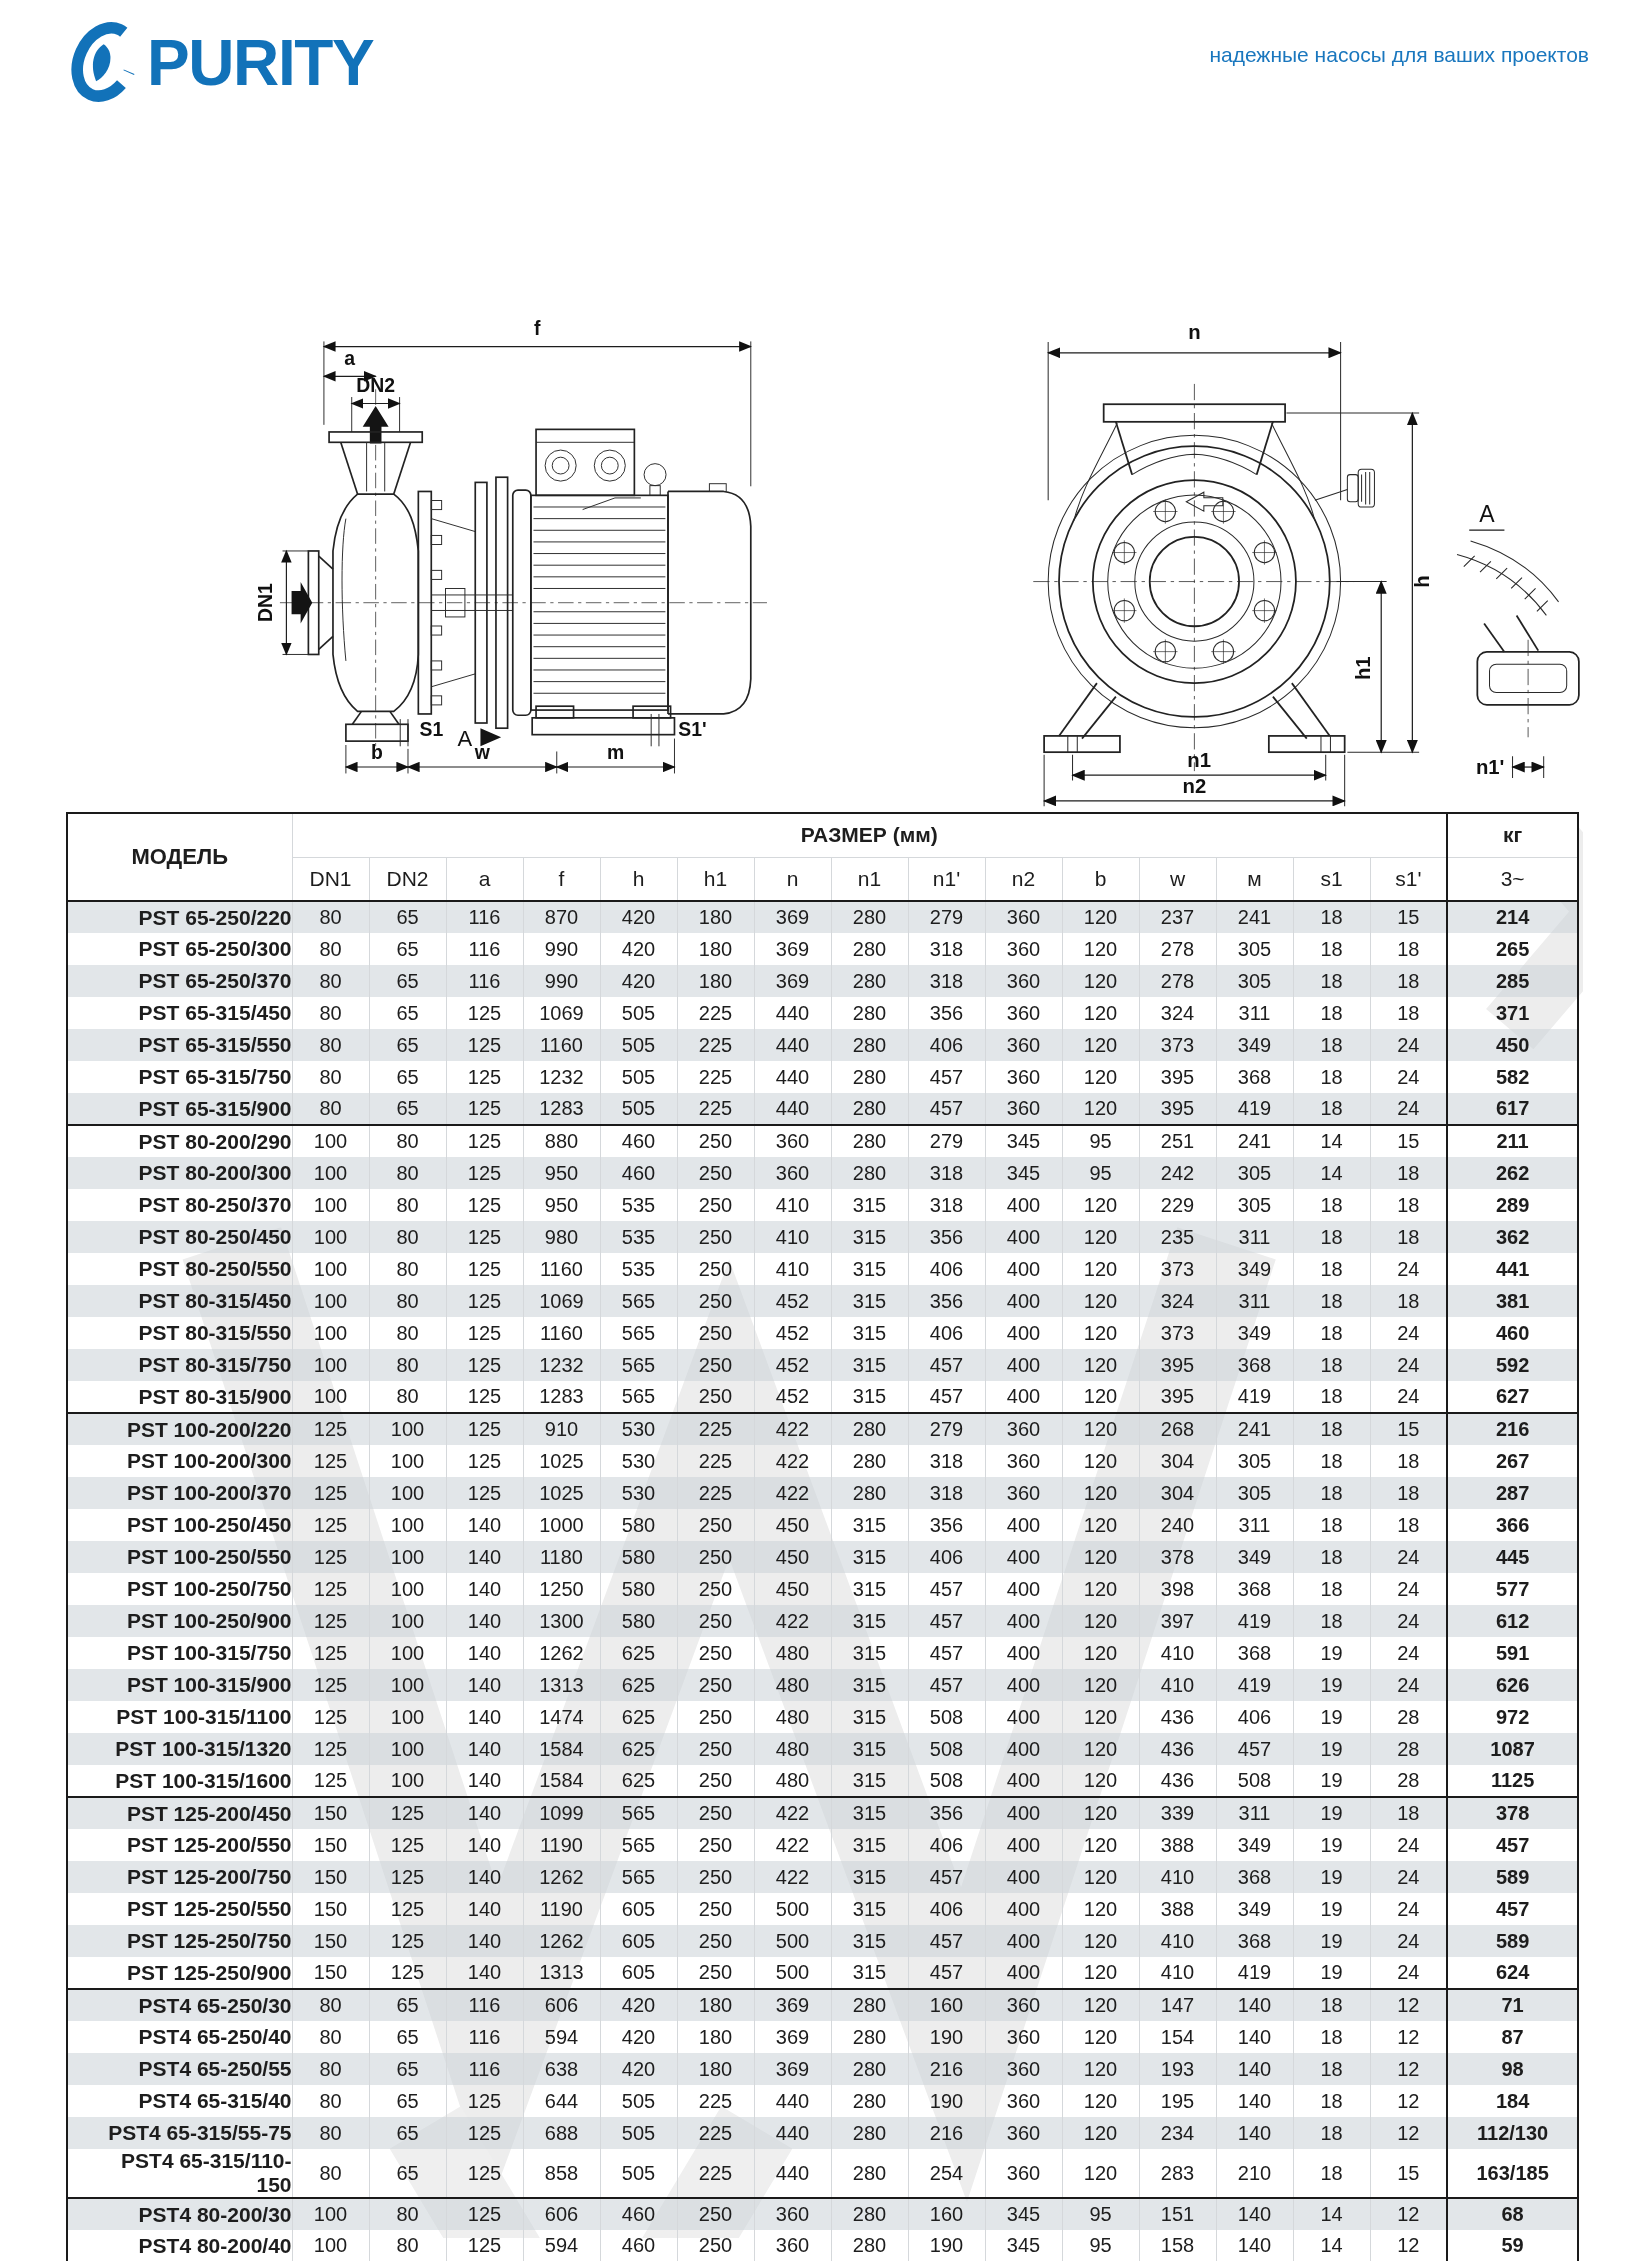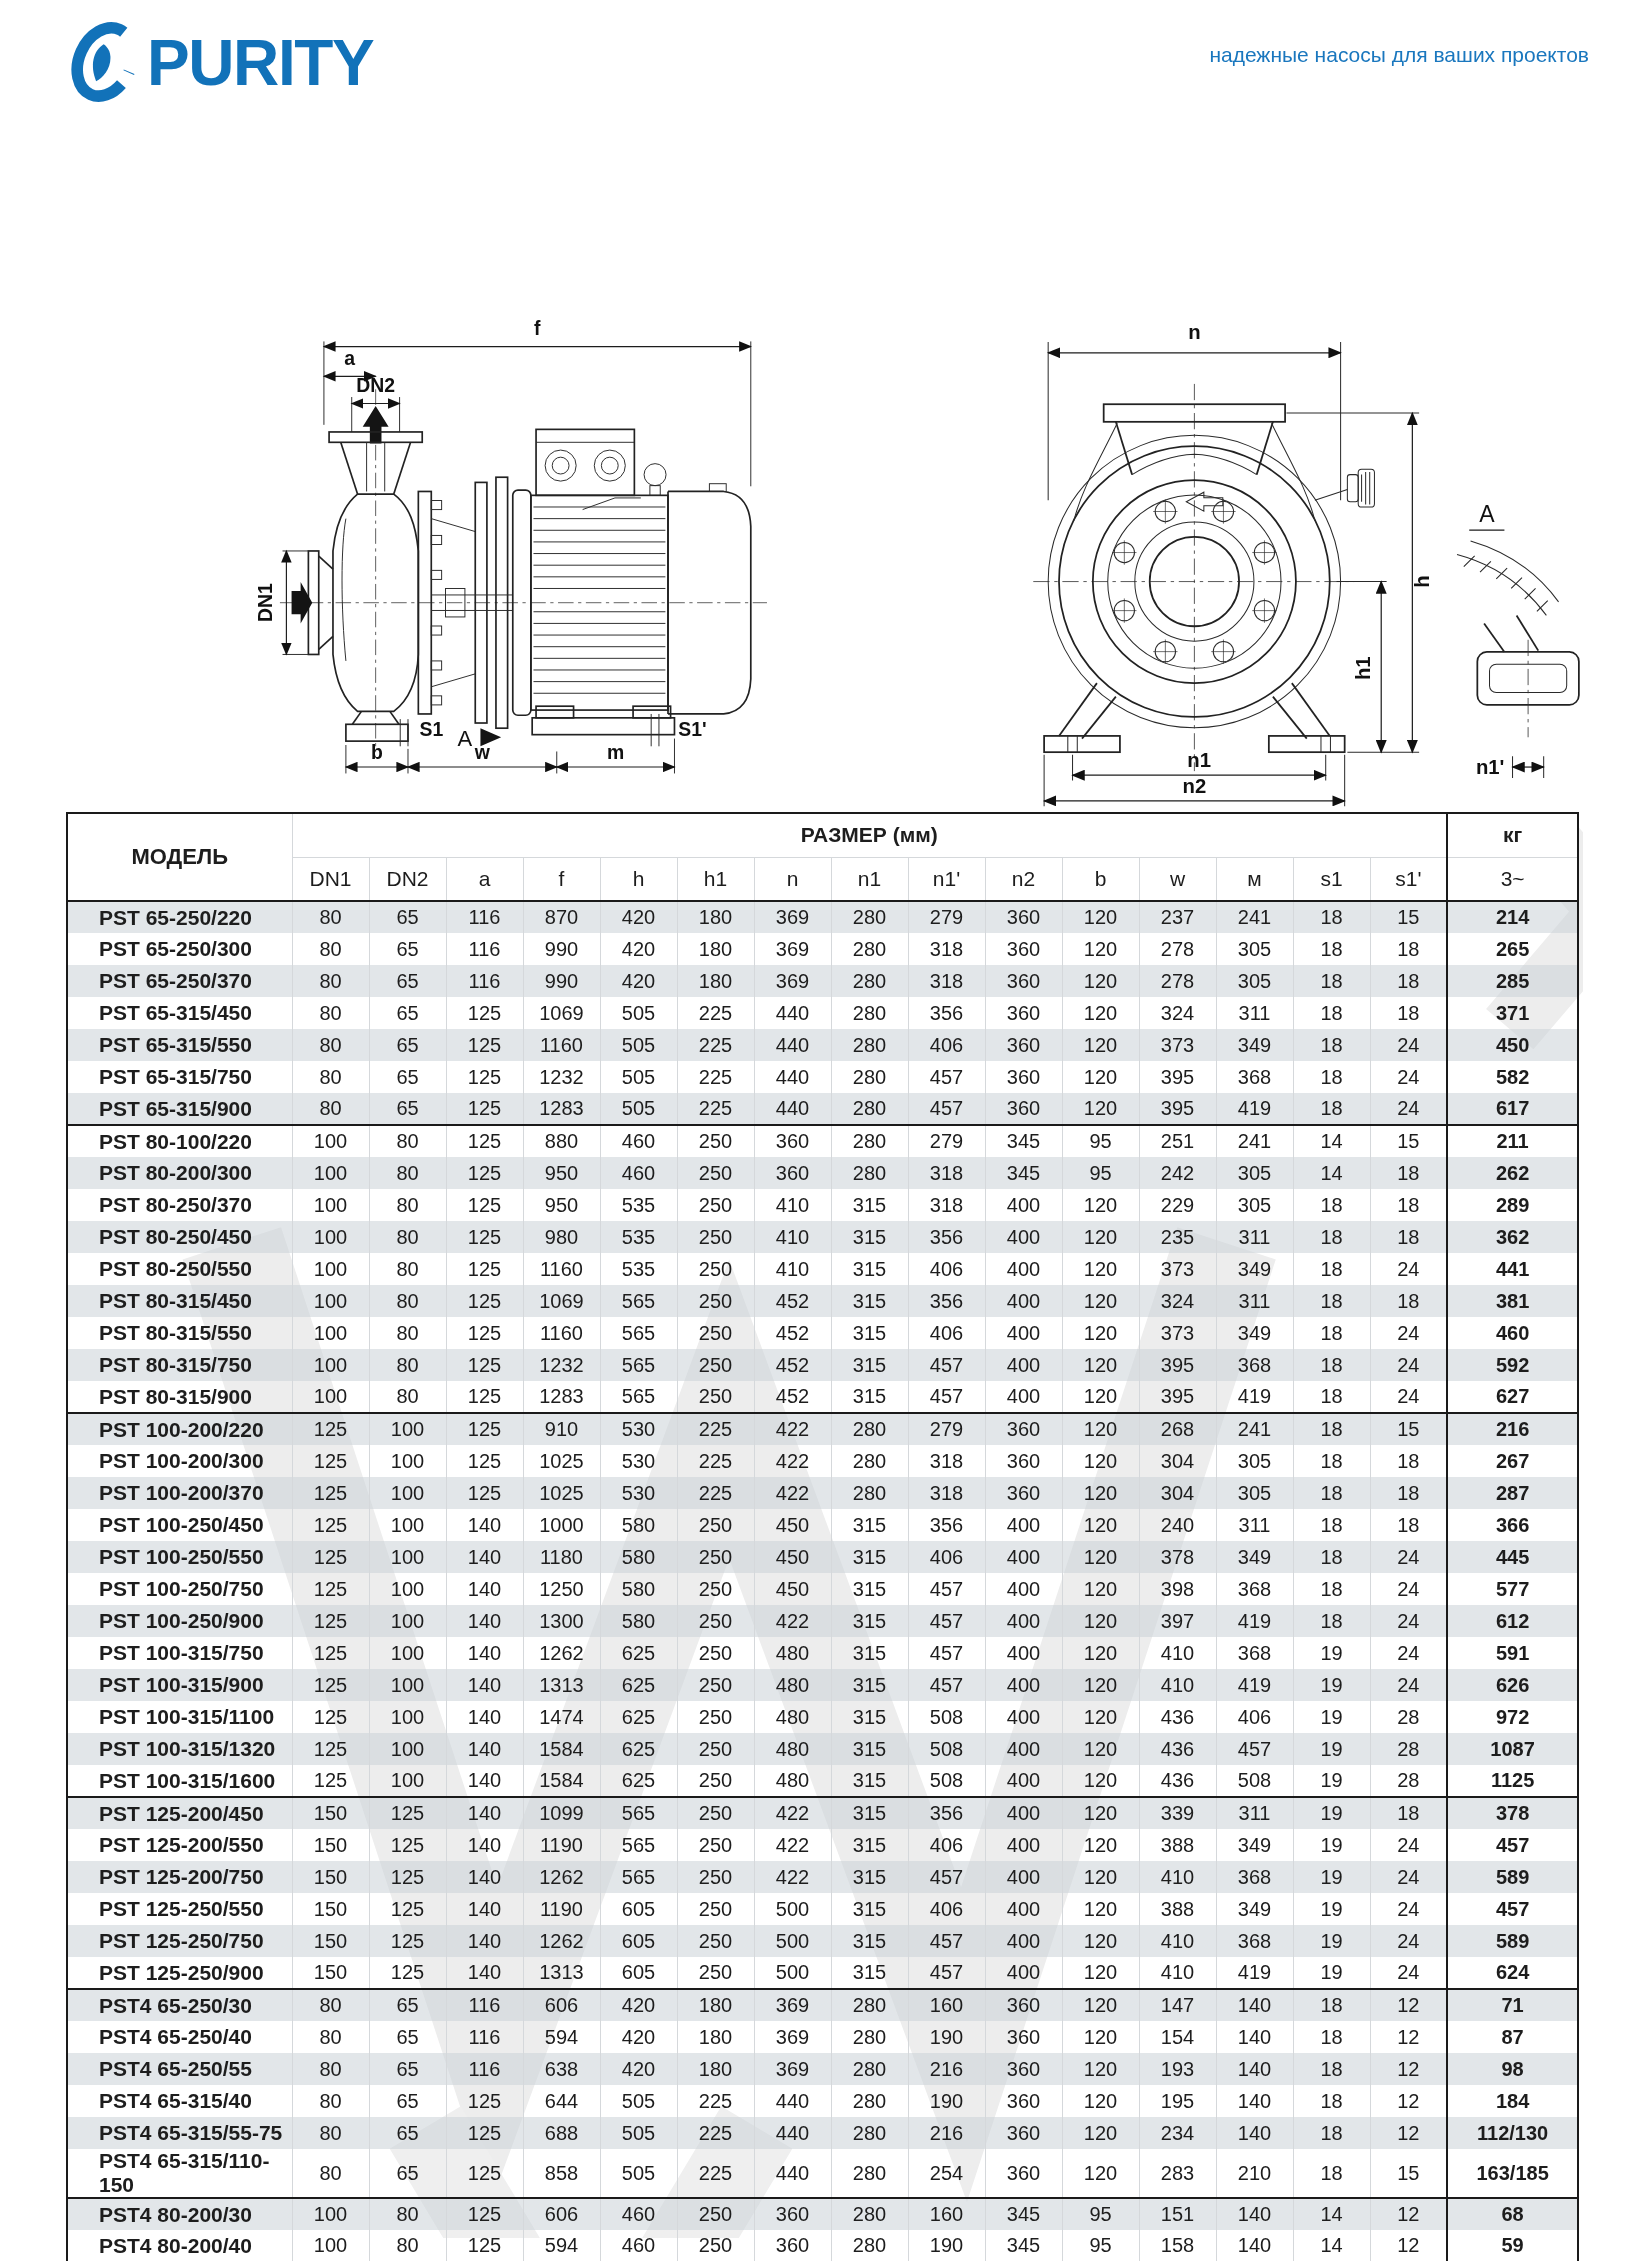--- a/index.html
+++ b/index.html
@@ -38,21 +38,21 @@
   thead th{height:44px;background:#fff;}
   thead tr.top th{border-bottom:0.7px solid var(--grid);}
   thead tr.sub th{border-bottom:2.8px solid var(--dark);}
   th.model-h{font-size:22px;font-weight:bold;border-bottom:2.8px solid var(--dark) !important;}
   th.size-h{font-size:21px;font-weight:bold;}
   th.kg-h{font-size:21px;font-weight:bold;}
   th.dim-h{font-size:21px;font-weight:normal;}
   th.kg-sub{font-size:21px;font-weight:normal;}
   .kg-col{border-left:2.1px solid var(--dark);}
   tbody td{height:32px;font-size:20px;}
-  tbody td.model{font-size:21px;font-weight:bold;text-align:left;padding-left:31px;}
+  tbody td.model{font-size:21px;font-weight:bold;text-align:right;padding-left:22px;}
   tbody td.weight{font-weight:bold;}
   tbody tr.stripe td{background:var(--stripe);}
   tbody tr.group-start td{border-top:2.1px solid var(--dark);}
 </style>
 </head>
 <body>
 
 <div class="logo">
   <span>
     <svg width="82" height="82" viewBox="0 0 120 120">
@@ -432,21 +432,21 @@
         <td>457</td>
         <td>360</td>
         <td>120</td>
         <td>395</td>
         <td>419</td>
         <td>18</td>
         <td>24</td>
         <td class="weight kg-col">617</td>
       </tr>
       <tr class=" group-start">
-        <td class="model">PST 80-100/220</td>
+        <td class="model">PST 80-200/290</td>
         <td>100</td>
         <td>80</td>
         <td>125</td>
         <td>880</td>
         <td>460</td>
         <td>250</td>
         <td>360</td>
         <td>280</td>
         <td>279</td>
         <td>345</td>

